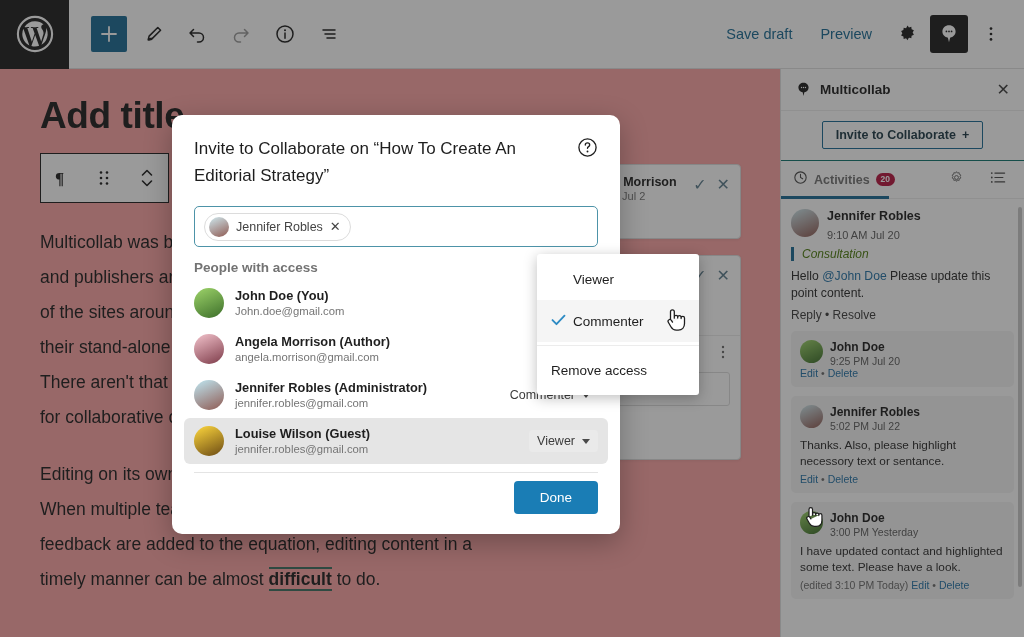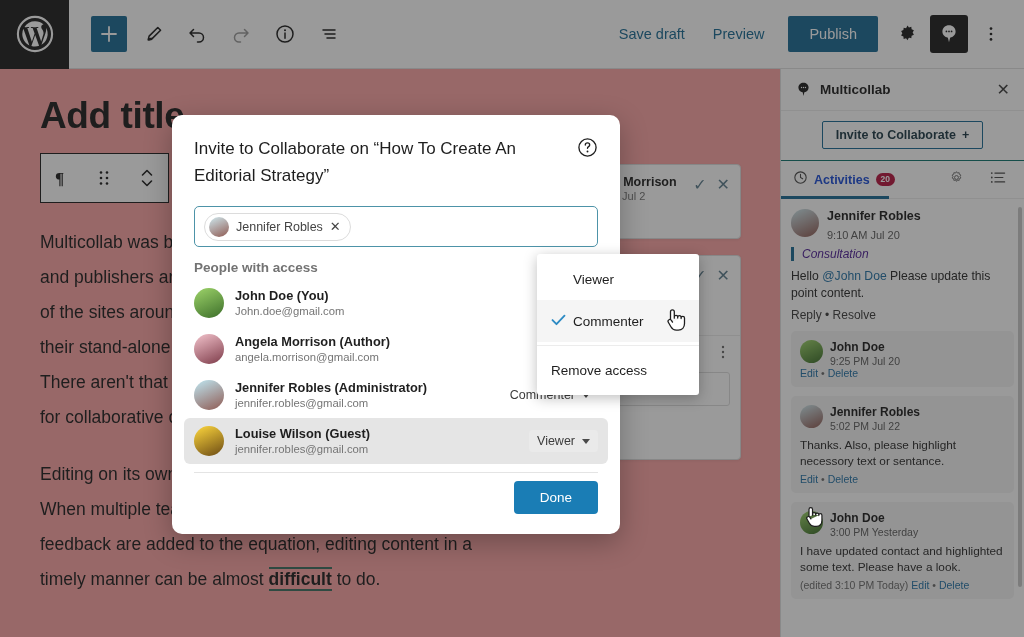--- a/index.html
+++ b/index.html
@@ -104,39 +104,39 @@
   .sb-invite {
     border: 1px solid #1a6b94; color: #1e3a46; font-size: 12.5px; font-weight: bold;
     padding: 6px 13px; border-radius: 2px; cursor: pointer;
     display: flex; align-items: center; gap: 6px;
   }
   .sb-tabs {
     display: flex; align-items: center; height: 38px; padding: 0 12px;
     border-bottom: 1px solid #ededed; position: relative;
   }
   .sb-tab { display: flex; align-items: center; gap: 6px; cursor: pointer; }
-  .sb-tab-label { font-size: 12.5px; font-weight: bold; color: #1d4ed8; }
+  .sb-tab-label { font-size: 12.5px; font-weight: bold; color: #737373; }
   .sb-badge {
     background: #b7153f; color: #fff; font-size: 8.5px; font-weight: bold;
     border-radius: 9px; padding: 2px 5px; line-height: 1; min-width: 17px; text-align: center;
   }
   .sb-tab-underline {
     position: absolute; left: 0; bottom: -1px; width: 108px; height: 3px; background: #1a6b94;
   }
   .sb-tab-right { margin-left: auto; display: flex; gap: 26px; padding-right: 6px; }
   .sb-feed { flex: 1 1 auto; overflow: hidden; padding: 10px 10px 0 10px; position: relative; }
 
   .thread-head { display: flex; align-items: flex-start; margin-bottom: 6px; }
   .av { border-radius: 50%; flex-shrink: 0; display:block; }
   .th-av { width: 28px; height: 28px; margin-right: 8px; }
   .th-name { font-size: 12.5px; font-weight: bold; color: #1e1e1e; line-height: 15px; }
   .th-time { font-size: 11px; color: #5d5d5d; margin-top: 5px; }
   .quote {
     border-left: 3px solid #1a6b94; padding-left: 8px; font-size: 12px;
-    font-style: italic; color: #4c1d95; margin: 4px 0 7px 0;
+    font-style: italic; color: #4d7c0f; margin: 4px 0 7px 0;
   }
   .th-text { font-size: 12.2px; color: #2b2b2b; line-height: 17px; margin-bottom: 6px; }
   .mention { color: #2573a7; }
   .th-links { font-size: 12px; color: #3c3c3c; margin-bottom: 9px; }
   .reply-card {
     background: #f4f4f4; border-radius: 5px; padding: 9px 9px 8px 9px; margin-bottom: 9px;
   }
   .rc-av { width: 23px; height: 23px; margin-right: 7px; }
   .rc-name { font-size: 12px; font-weight: bold; color: #1e1e1e; line-height: 14px; }
   .rc-time { font-size: 10.5px; color: #5d5d5d; margin-top: 1px; }
@@ -265,21 +265,20 @@
             <path d="M5 7h12M7 11h10M9 15h8" stroke="#1e1e1e" stroke-width="1.5" stroke-linecap="round"></path>
           </svg>
       </div>
     </div>
 
     <div class="tb-spacer"></div>
 
     <div class="tb-right">
       <div class="link-btn">Save draft</div>
       <div class="link-btn">Preview</div>
-      <div class="publish-btn">Publish</div>
       <div class="icon-btn">
         <svg width="21" height="21" viewBox="0 0 22 22">
             <path d="M11 7.4a3.6 3.6 0 1 0 0 7.2 3.6 3.6 0 0 0 0-7.2zm0 5.4a1.8 1.8 0 1 1 0-3.6 1.8 1.8 0 0 1 0 3.6z" fill="#1e1e1e"></path>
             <path d="M11 1.6l1.5 2.1 2.5-.7.3 2.6 2.4 1-1.3 2.3 1.3 2.3-2.4 1-.3 2.6-2.5-.7L11 17l-1.5-2.1-2.5.7-.3-2.6-2.4-1 1.3-2.3L4.3 7.4l2.4-1 .3-2.6 2.5.7L11 1.6z" fill="#1e1e1e"></path>
           </svg>
       </div>
       <div class="icon-btn dark">
         <svg width="22" height="22" viewBox="0 0 24 24">
             <path d="M12 2.5c-4 0-7.2 3-7.2 6.8 0 3.4 2.6 6.2 6 6.7l1.2 5 1.2-5c3.4-.5 6-3.3 6-6.7 0-3.8-3.2-6.8-7.2-6.8z" fill="#fff"></path>
             <circle cx="9.2" cy="9.2" r="0.95" fill="#1e1e1e"></circle>

